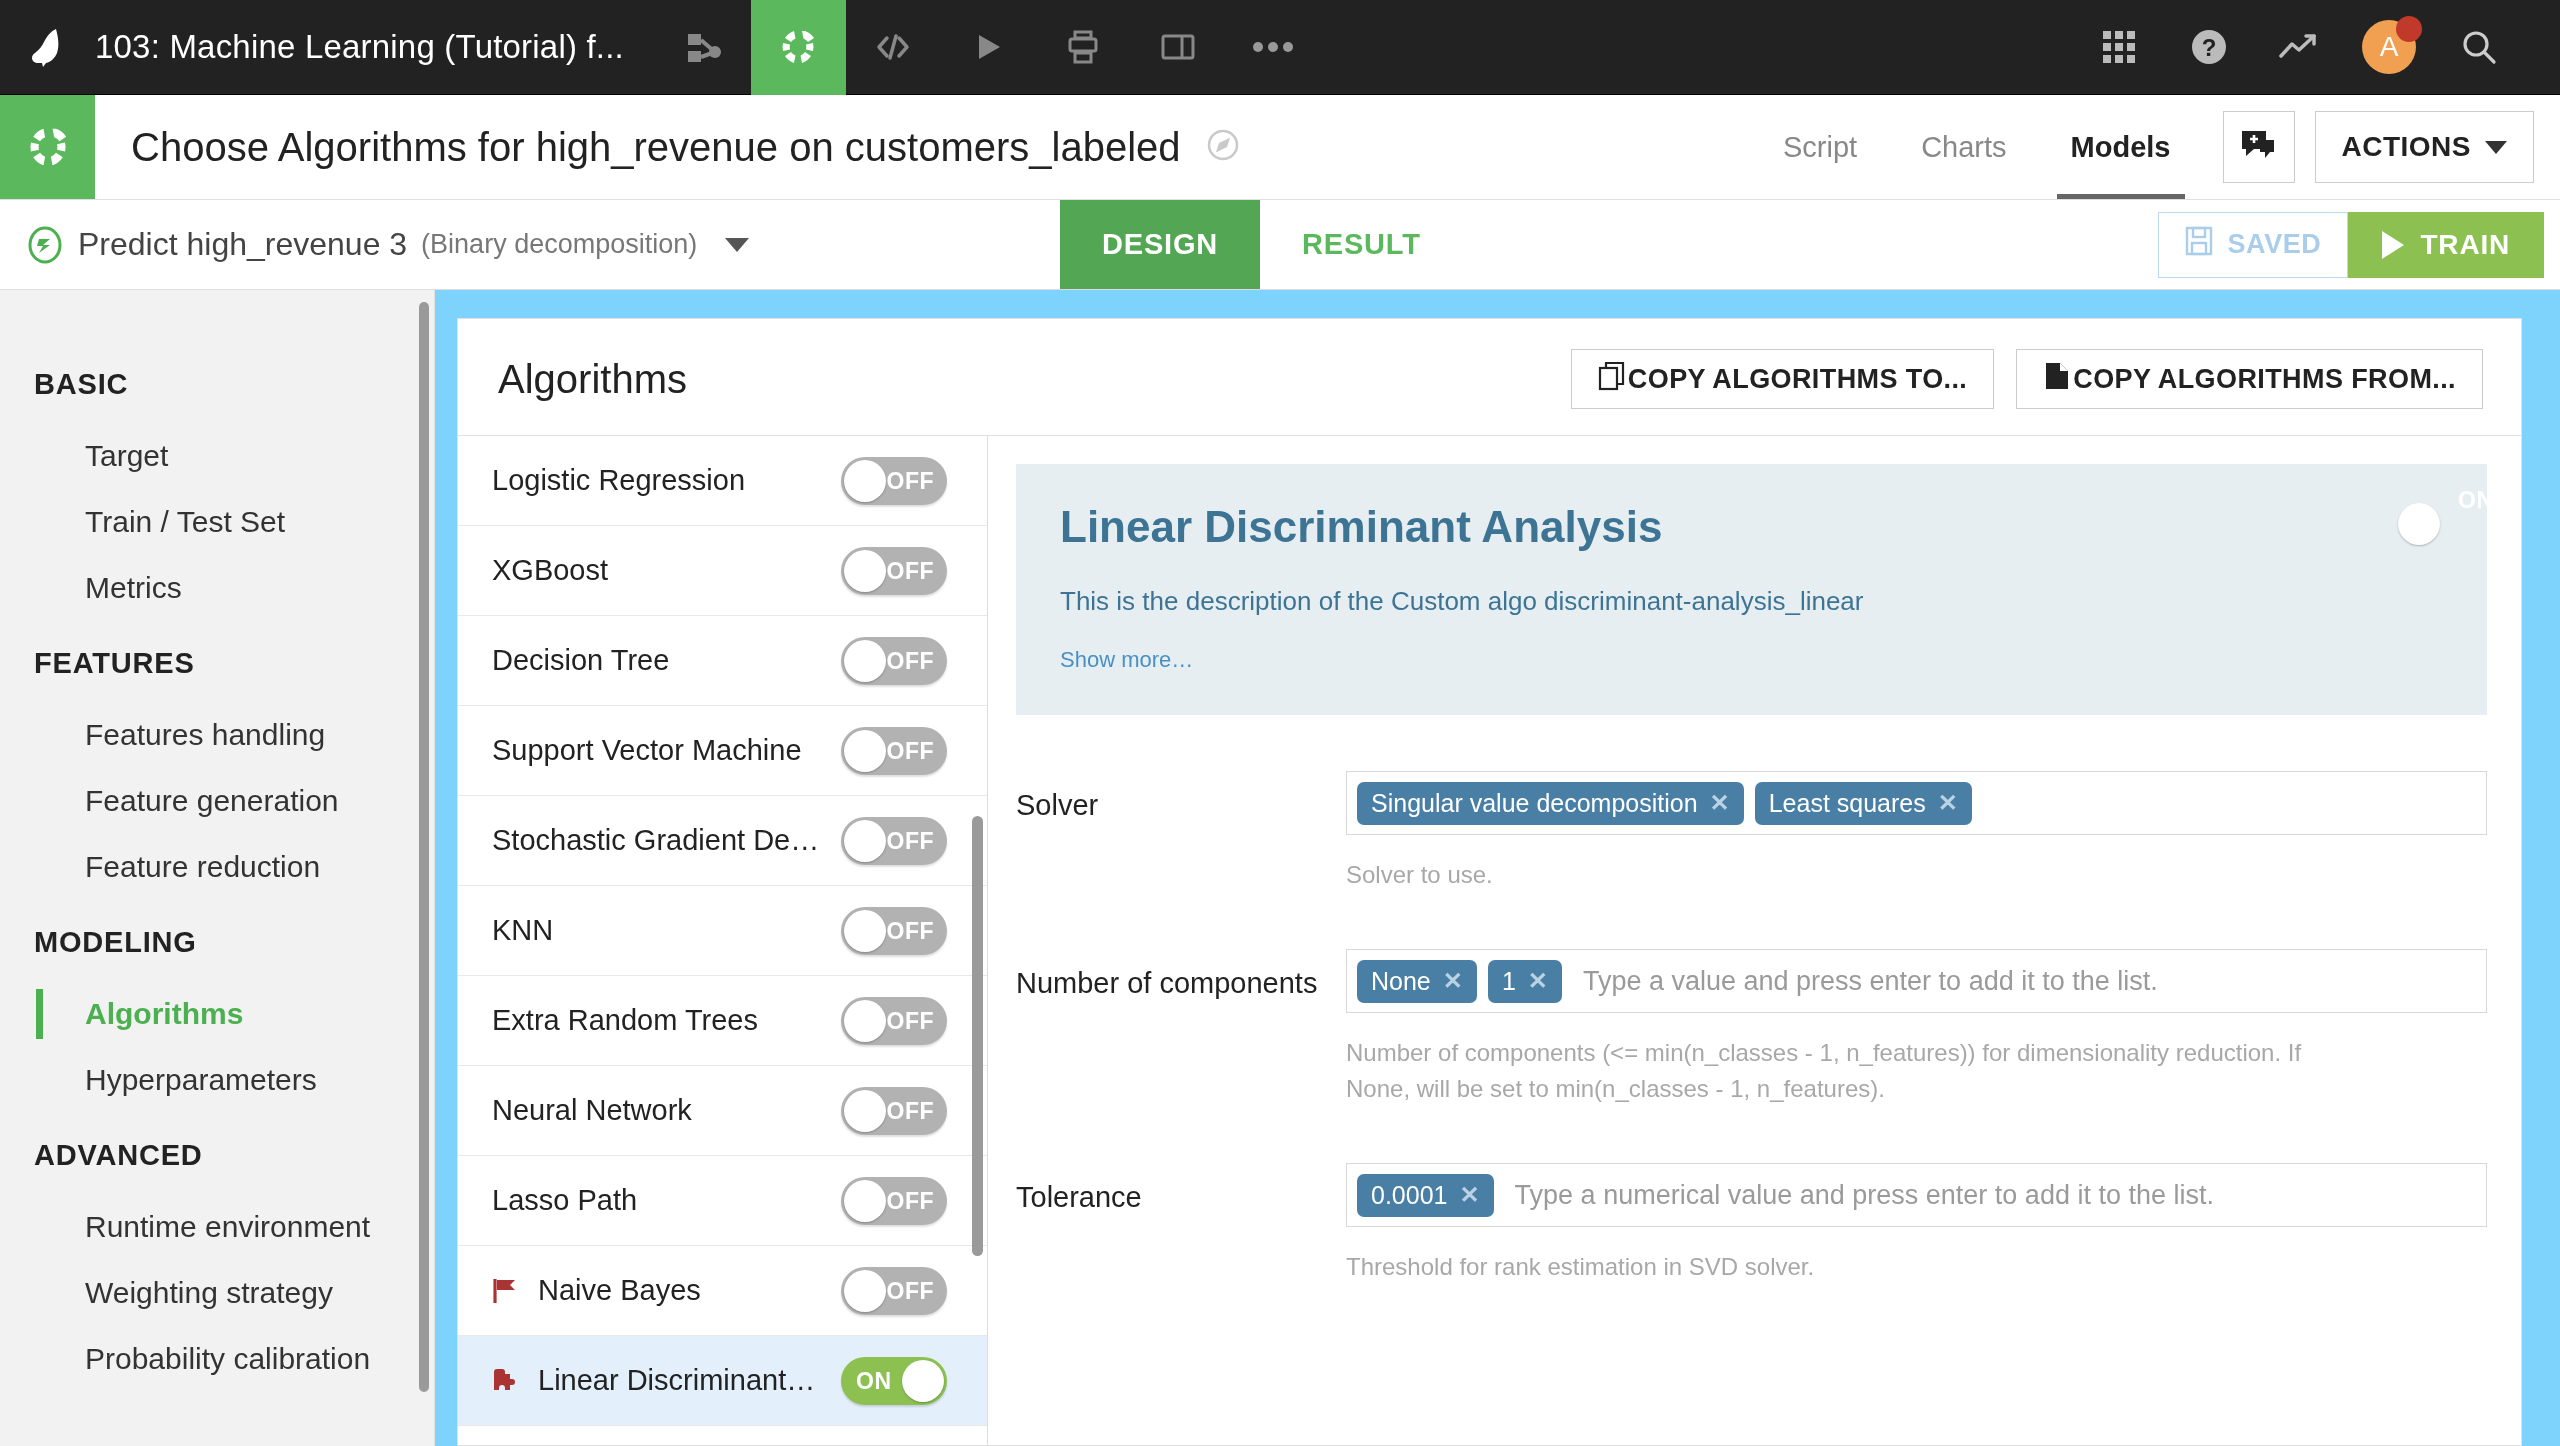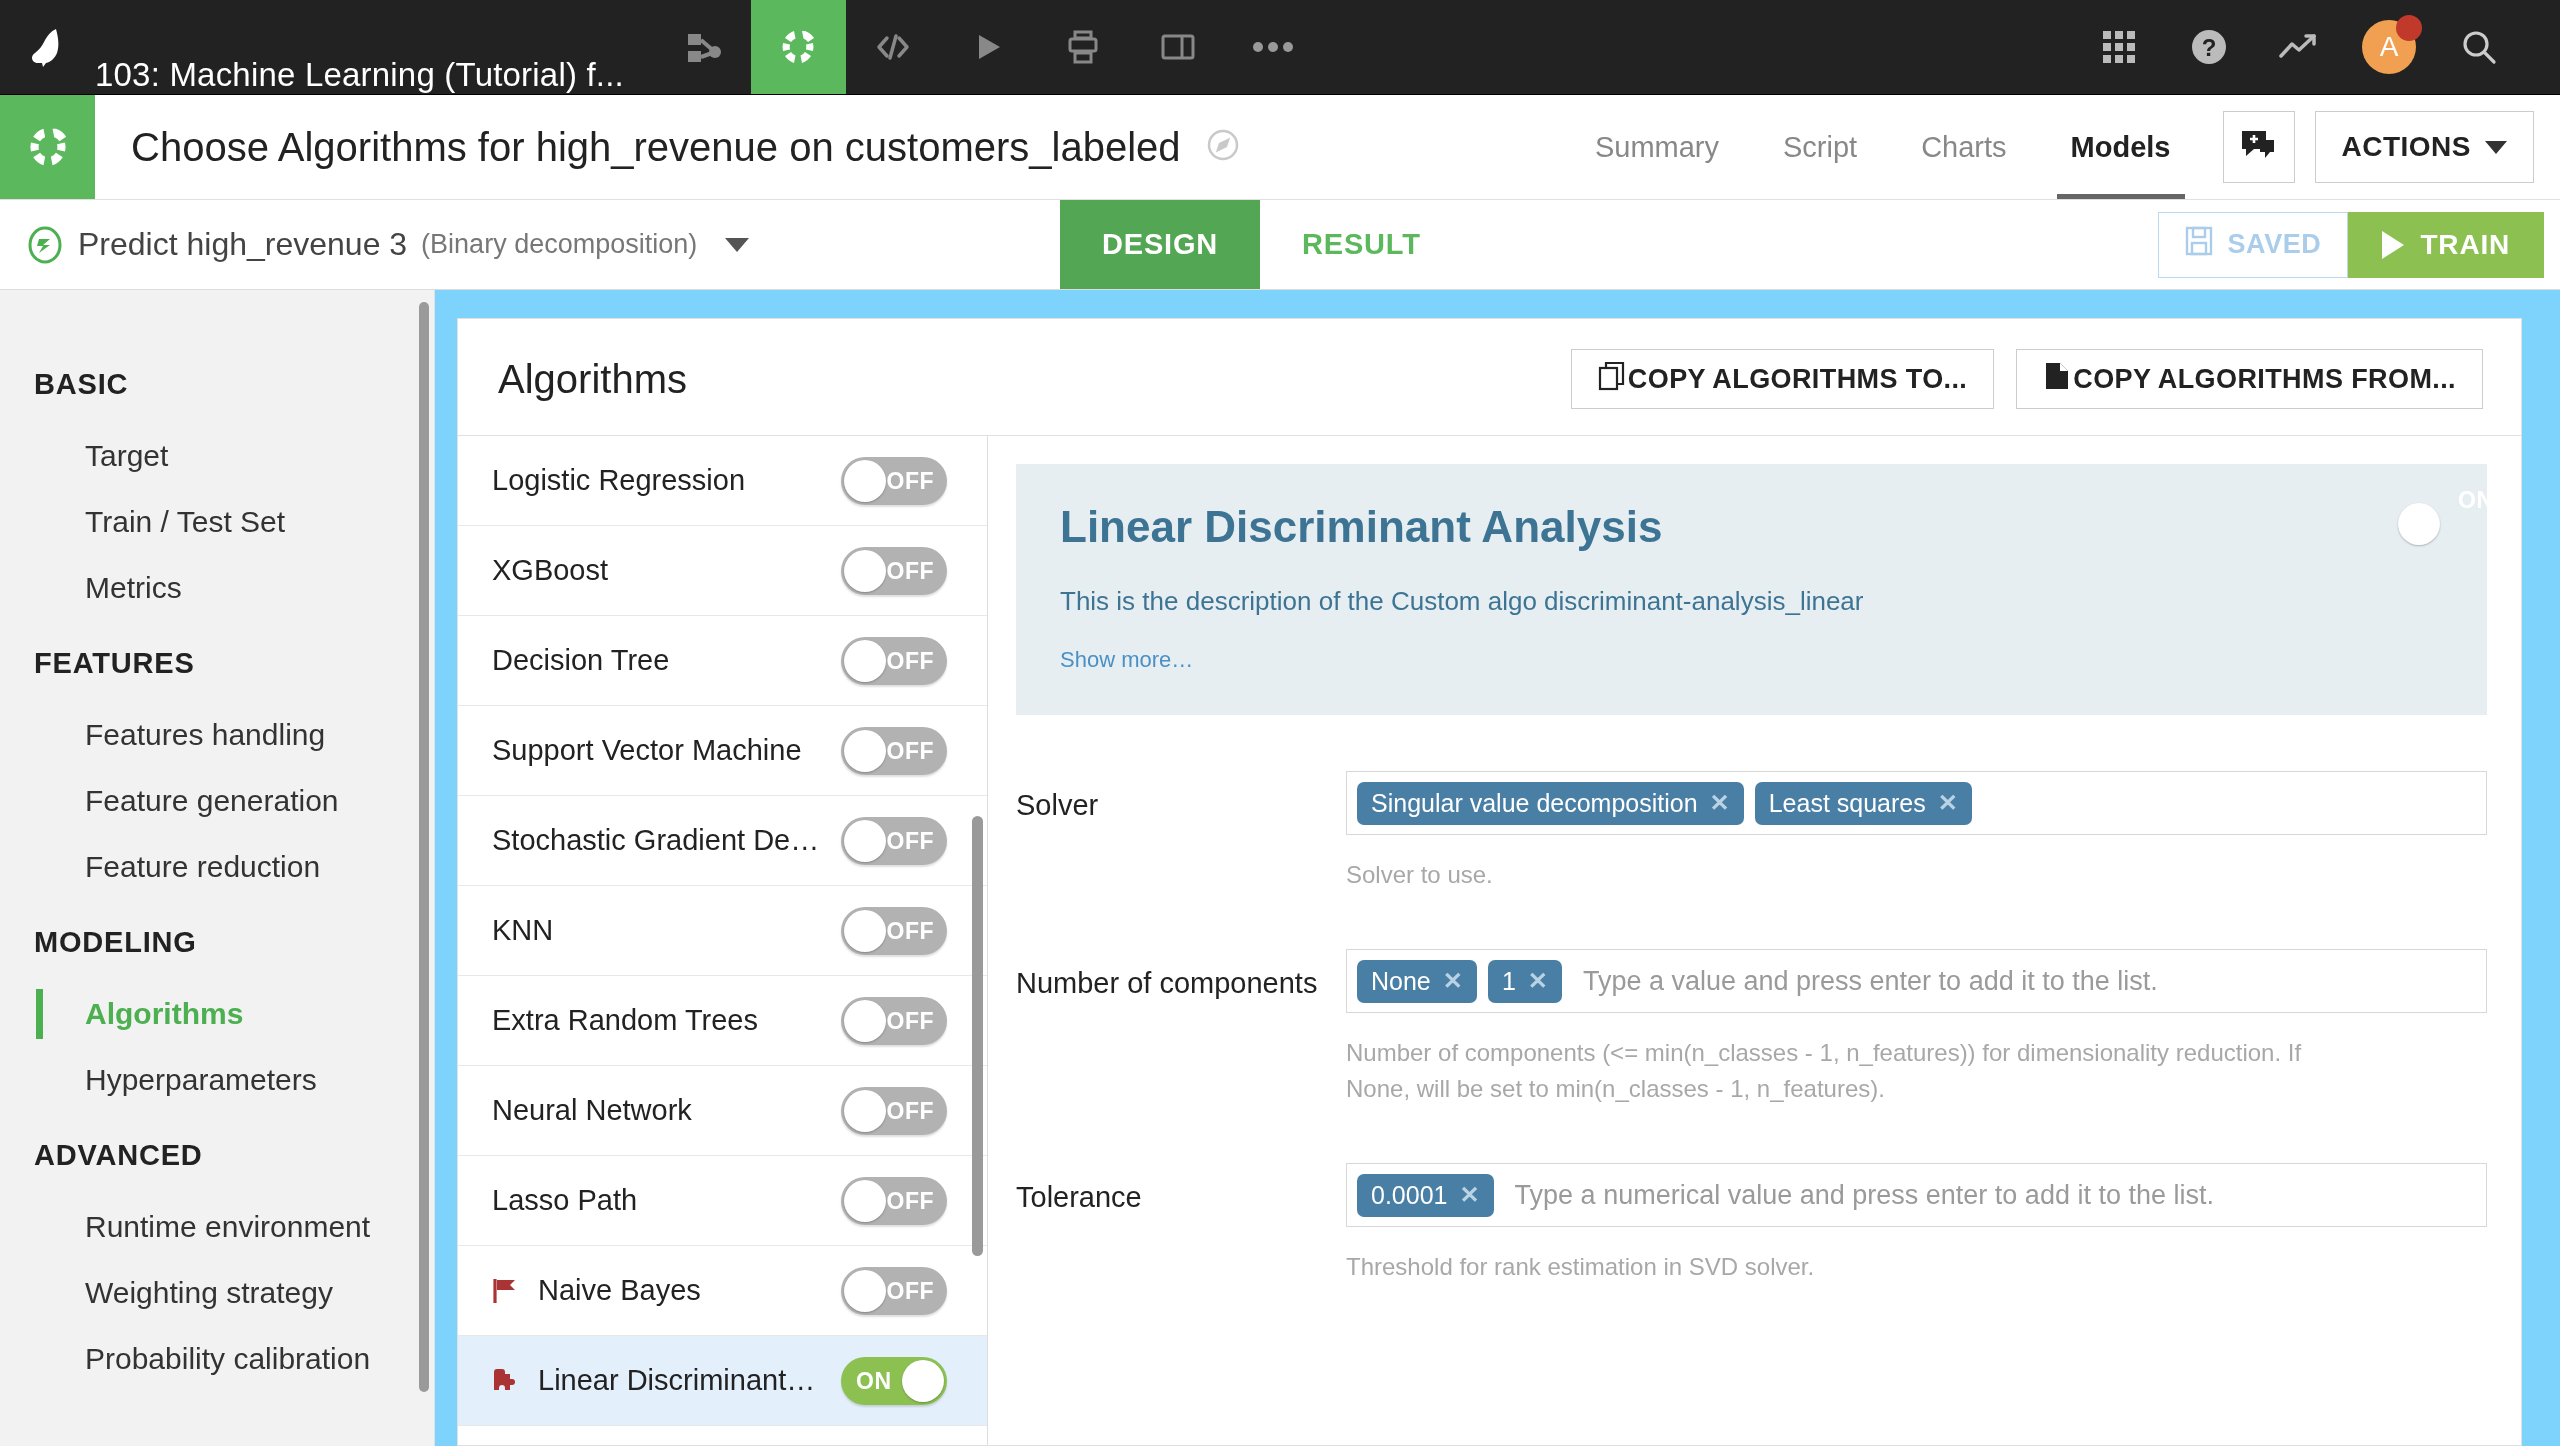--- a/index.html
+++ b/index.html
@@ -5,21 +5,21 @@
   * { box-sizing: border-box; margin: 0; padding: 0; }
   html, body {
     width: 2560px; height: 1446px;
     font-family: "Liberation Sans", sans-serif;
     background: #fff; overflow: hidden;
   }
 
   
   .topnav {
     height: 95px; background: #222222;
-    display: flex; align-items: flex-end;
+    display: flex; align-items: center;
     border-bottom: 1px solid #000;
   }
   .logo-box { width: 95px; height: 95px; display: flex; align-items: center; justify-content: center; }
   .bird { width: 44px; height: 44px; }
   .proj-title {
     color: #fff; font-size: 33px; font-weight: 400;
     white-space: nowrap; margin-right: 32px; letter-spacing: .2px;
   }
   .nav-icon {
     width: 95px; height: 95px; display: flex; align-items: center; justify-content: center;
@@ -320,21 +320,20 @@
   <div class="subhead-title">
     <h1>Choose Algorithms for high_revenue on customers_labeled</h1>
     <span class="compass-icon">
       <svg width="36" height="36" viewBox="0 0 36 36" fill="none" stroke="#666" stroke-width="2.5">
           <circle cx="18" cy="18" r="14"></circle>
           <path d="M23 13 L15 17 L13 23 L21 19 Z" fill="#666"></path>
         </svg>
     </span>
   </div>
   <div class="tabs">
-    <div class="tab">Summary</div>
     <div class="tab">Script</div>
     <div class="tab">Charts</div>
     <div class="tab active">Models</div>
     <div class="icon-btn-box">
       <svg width="42" height="42" viewBox="0 0 42 42">
           <path d="M4 5h24v18H16l-8 7v-7H4z" fill="#222"></path>
           <path d="M22 14h14v12h-4l-5 6v-6h-5z" fill="#222"></path>
           <path d="M16 9v8M12 13h8" stroke="#fff" stroke-width="2.6"></path>
         </svg>
     </div>

